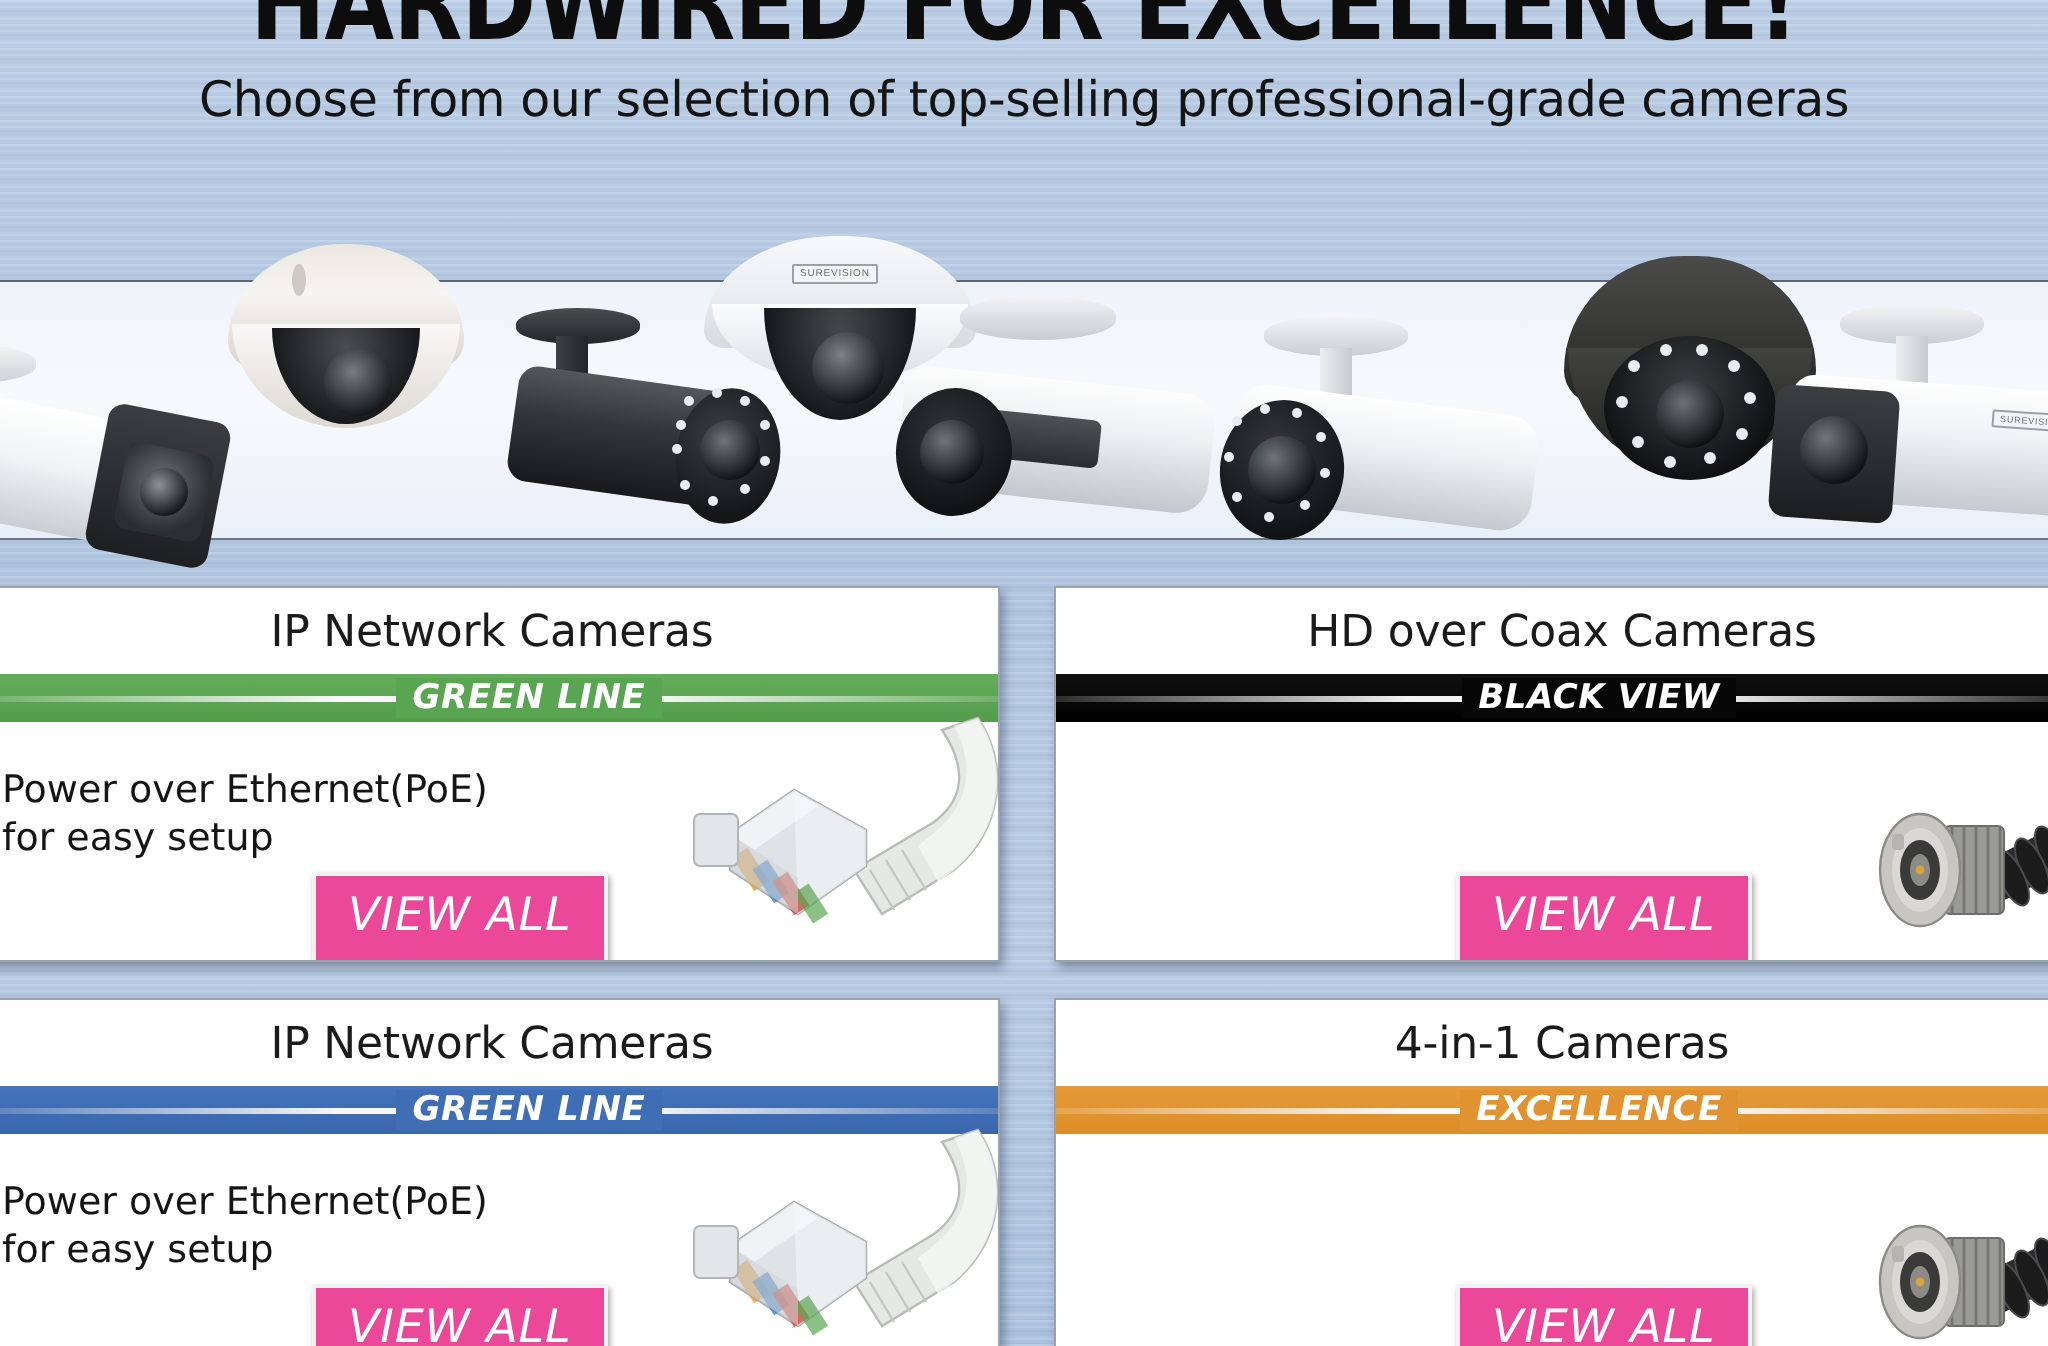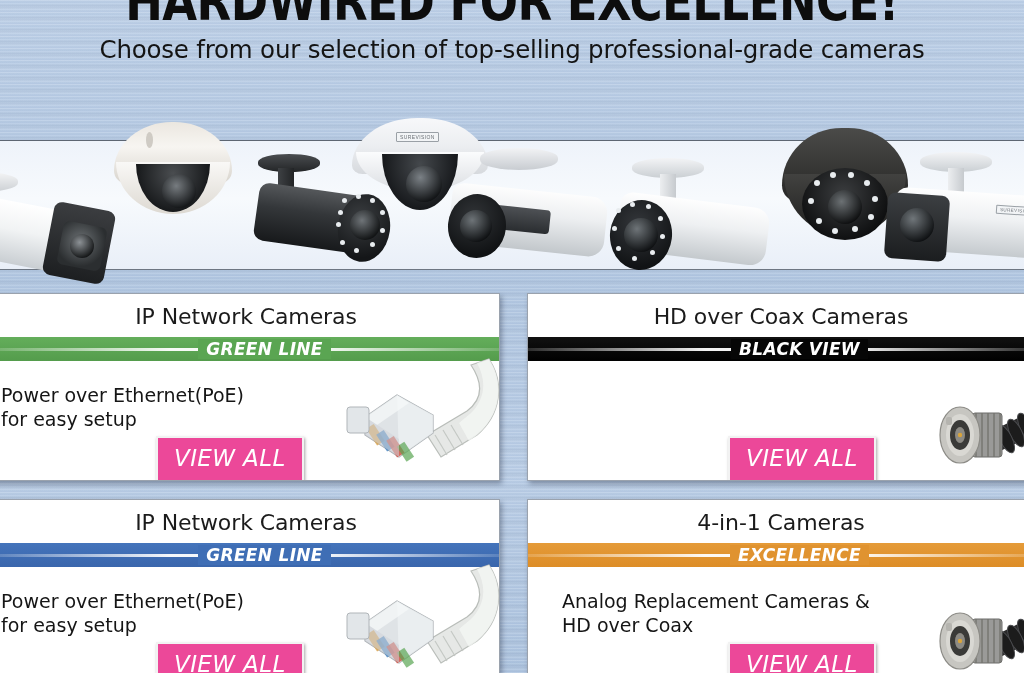--- a/index.html
+++ b/index.html
@@ -402,22 +402,20 @@
     </div>
   </div>
 
   <div class="card" style="left:527px;top:499px;width:506px;height:186px;">
     <div class="card-title">4-in-1 Cameras</div>
     <div class="stripe orange">
       <div class="rule"></div>
       <div class="lbl">EXCELLENCE</div>
     </div>
     <div class="card-body">
-      <div class="desc" style="left:34px;top:22px;">Analog Replacement Cameras &amp;
-HD over Coax</div>
       <div class="viewall" style="left:200px;top:75px;">VIEW ALL</div>
 
       <svg class="connector" style="left:358px;top:-6px;" width="200" height="140" viewBox="0 0 200 140">
         <path d="M196 0 C196 34 186 58 160 74 L110 98 L110 74 L150 54 C168 44 176 26 176 0 Z" fill="#2b2b2b"></path>
         <path d="M196 0 C196 30 188 52 168 66 L160 70 L156 58 L164 52 C180 40 186 22 186 0 Z" fill="#55565a" opacity=".6"></path>
         <g fill="#1c1c1c" stroke="#4a4b4e" stroke-width="1">
           <ellipse cx="150" cy="66" rx="6" ry="15" transform="rotate(-26 150 66)"></ellipse>
           <ellipse cx="140" cy="72" rx="6" ry="15" transform="rotate(-26 140 72)"></ellipse>
           <ellipse cx="130" cy="78" rx="6" ry="15" transform="rotate(-26 130 78)"></ellipse>
           <ellipse cx="120" cy="84" rx="6" ry="15" transform="rotate(-26 120 84)"></ellipse>

